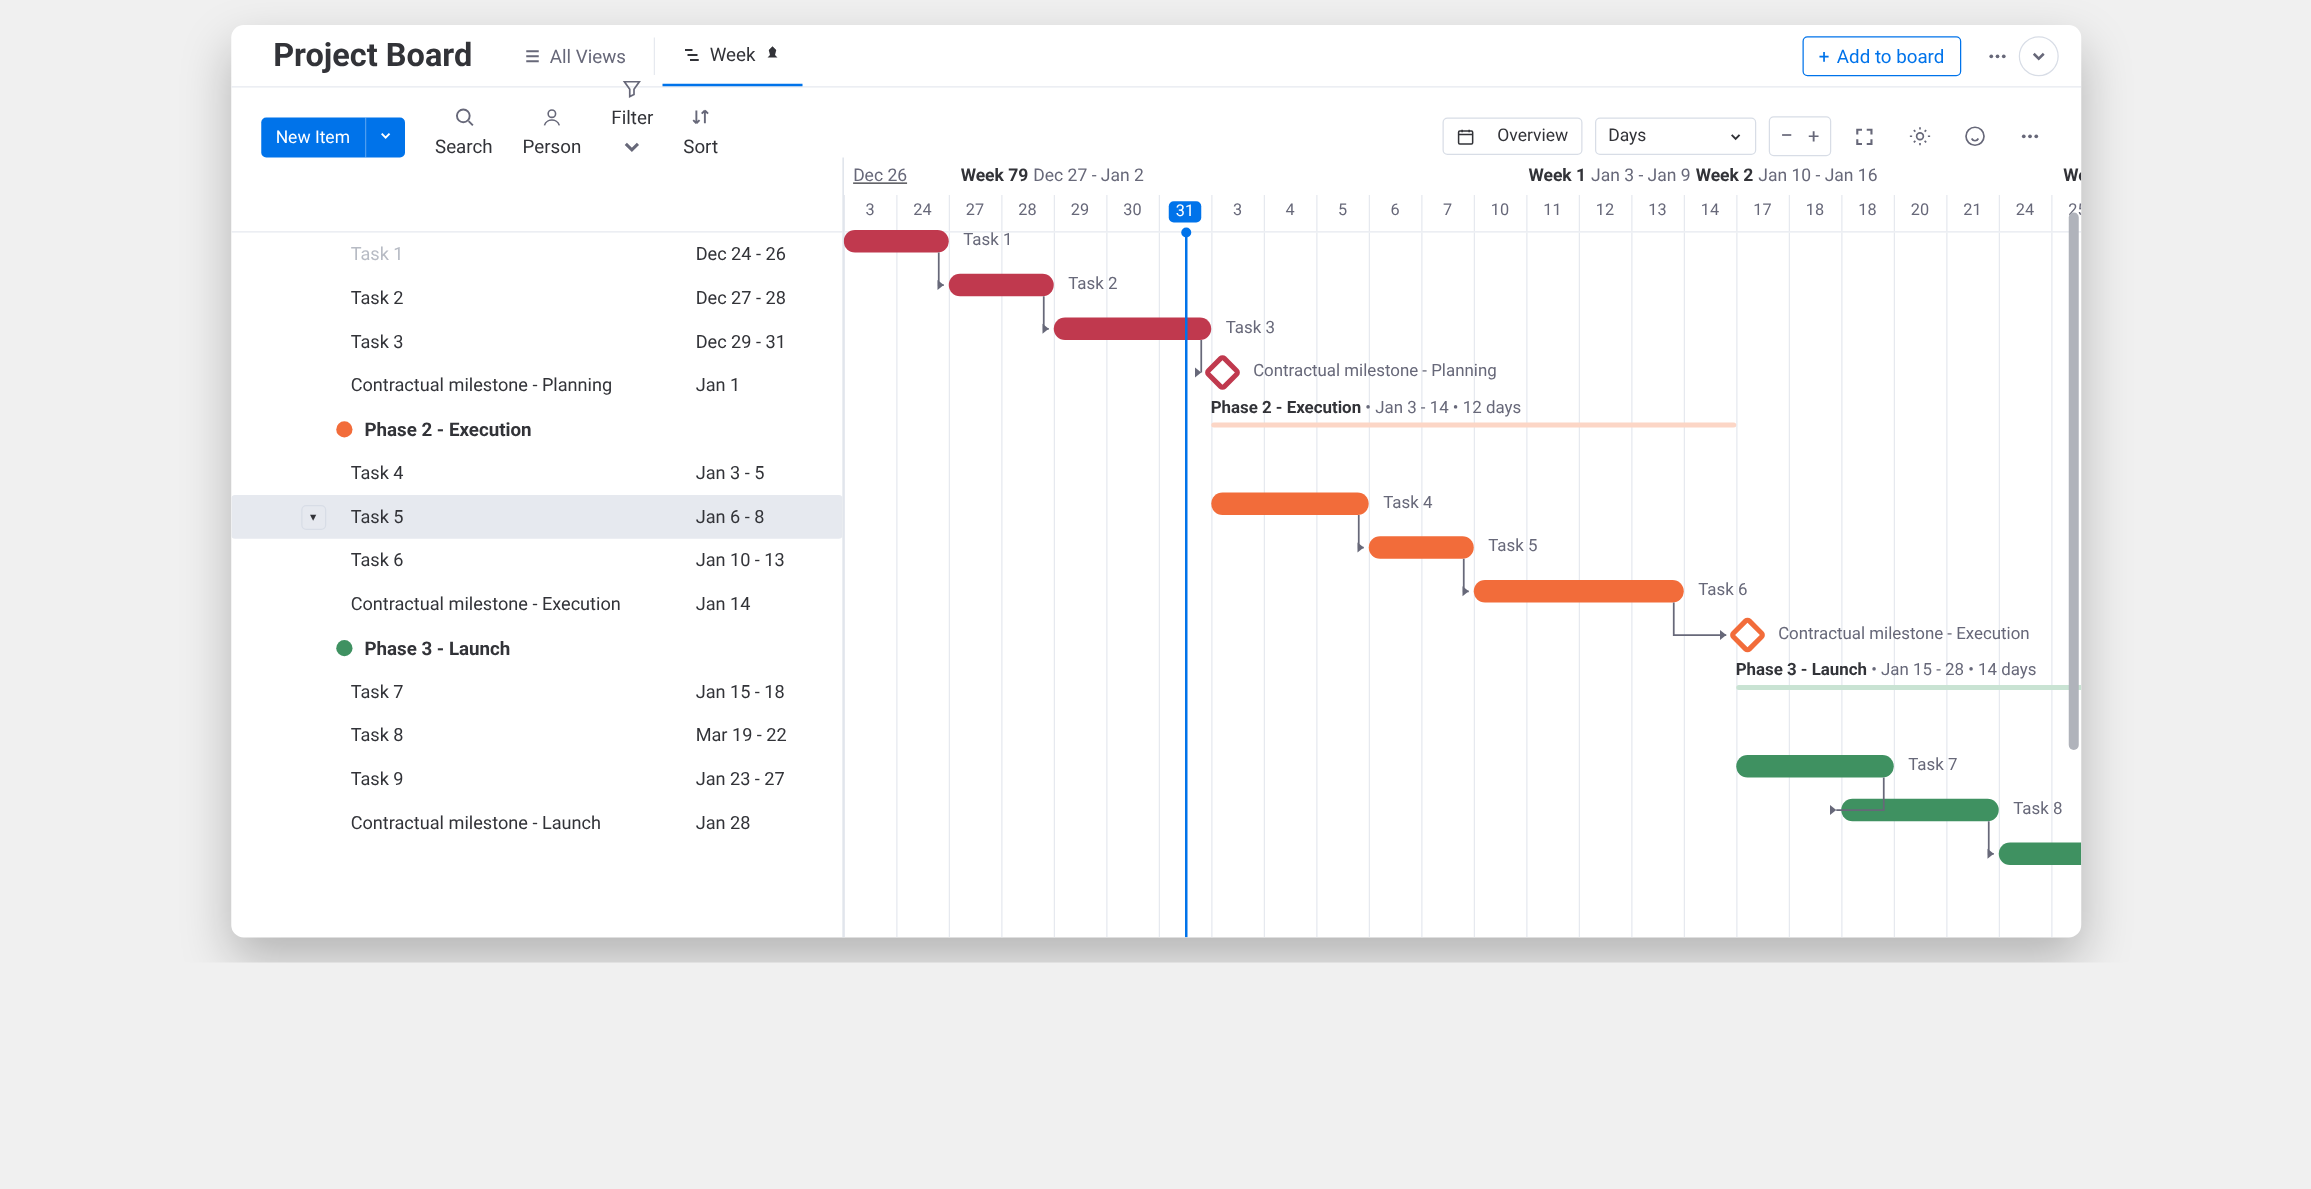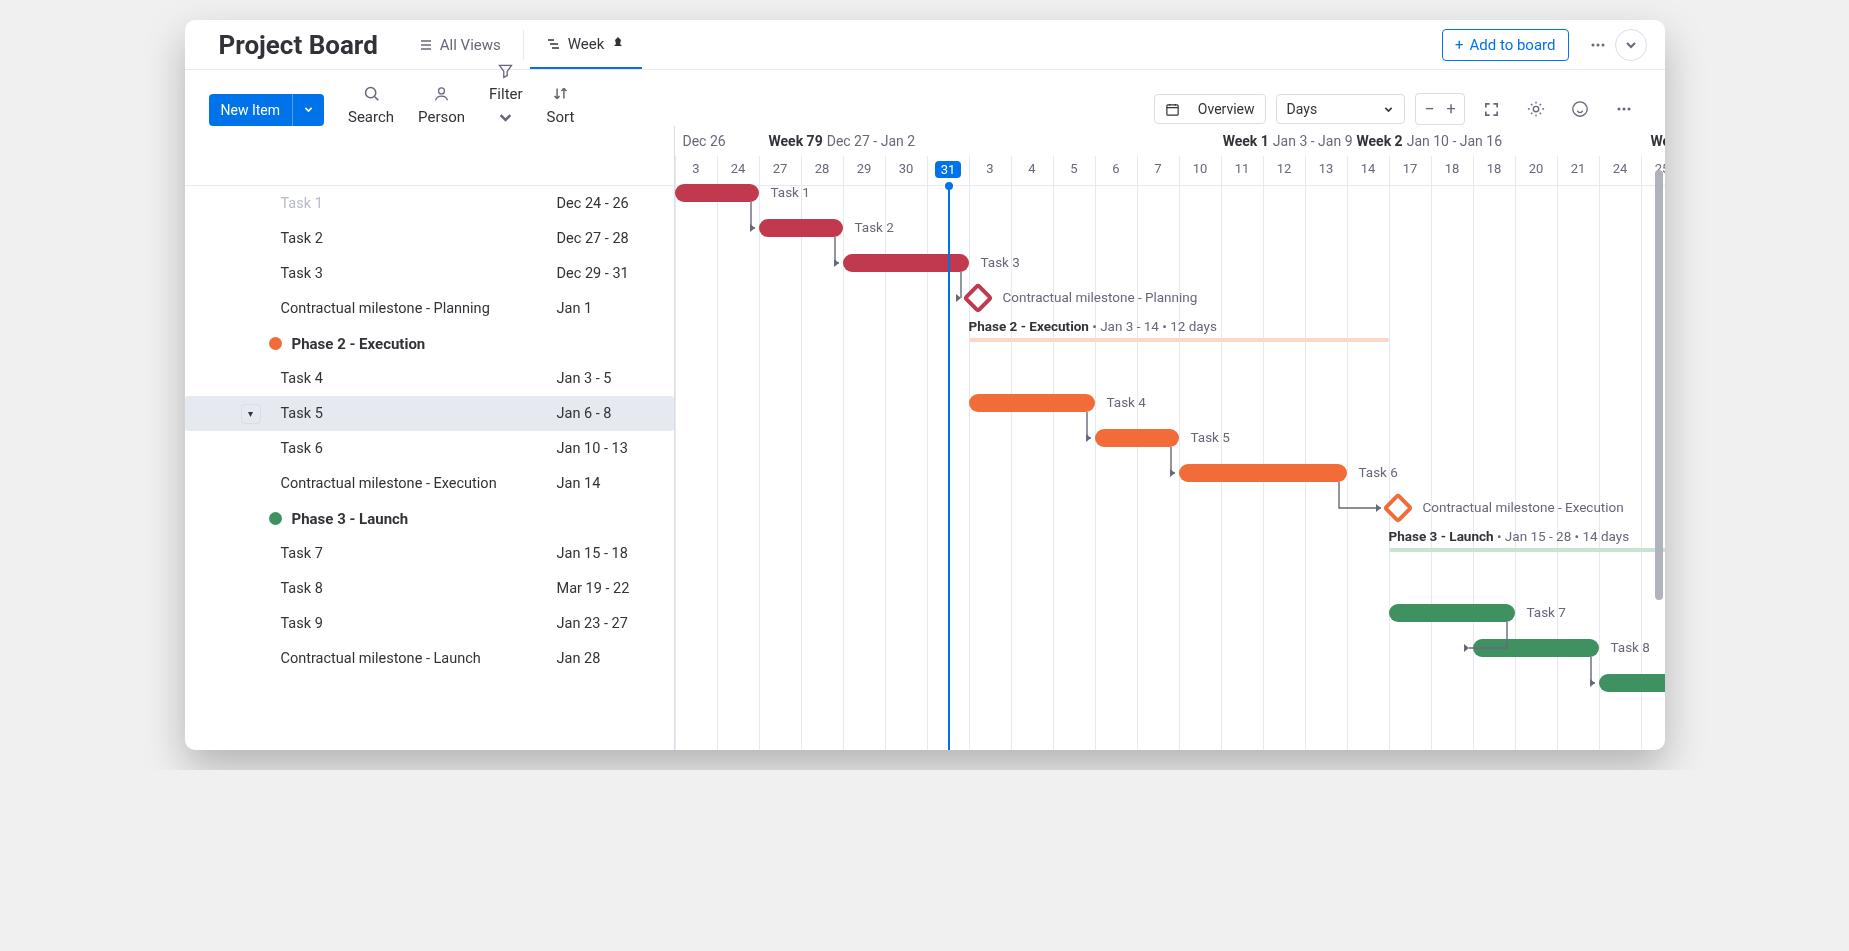--- a/index.html
+++ b/index.html
@@ -272,21 +272,21 @@
           </div>
           <div class="side-row" style="position: relative;">
             <span>Contractual milestone - Launch</span>
             <span class="date">Jan 28</span>
           </div>
         </div>
     </div>
     <div class="chart">
       <div class="hdr">
         <div class="weeks" id="weeks">
-            <div class="week" style="width: 90px;"><span>Dec 26</span></div>
+            <div class="week" style="width: 90px; text-decoration: underline;"><span>Dec 26</span></div>
             <div class="week" style="width: 294px;"><b>Week 79</b><span>Dec 27 - Jan 2</span></div>
             <div class="week" style="width: 294px; text-align: right;"><b>Week 1</b><span>Jan 3 - Jan 9</span></div>
             <div class="week" style="width: 294px;"><b>Week 2</b><span>Jan 10 - Jan 16</span></div>
             <div class="week" style="width: 294px;"><b>Week 3</b></div>
           </div>
         <div class="days" id="days">
             <div class="day"><span>3</span></div>
             <div class="day"><span>24</span></div>
             <div class="day"><span>27</span></div>
             <div class="day"><span>28</span></div>

